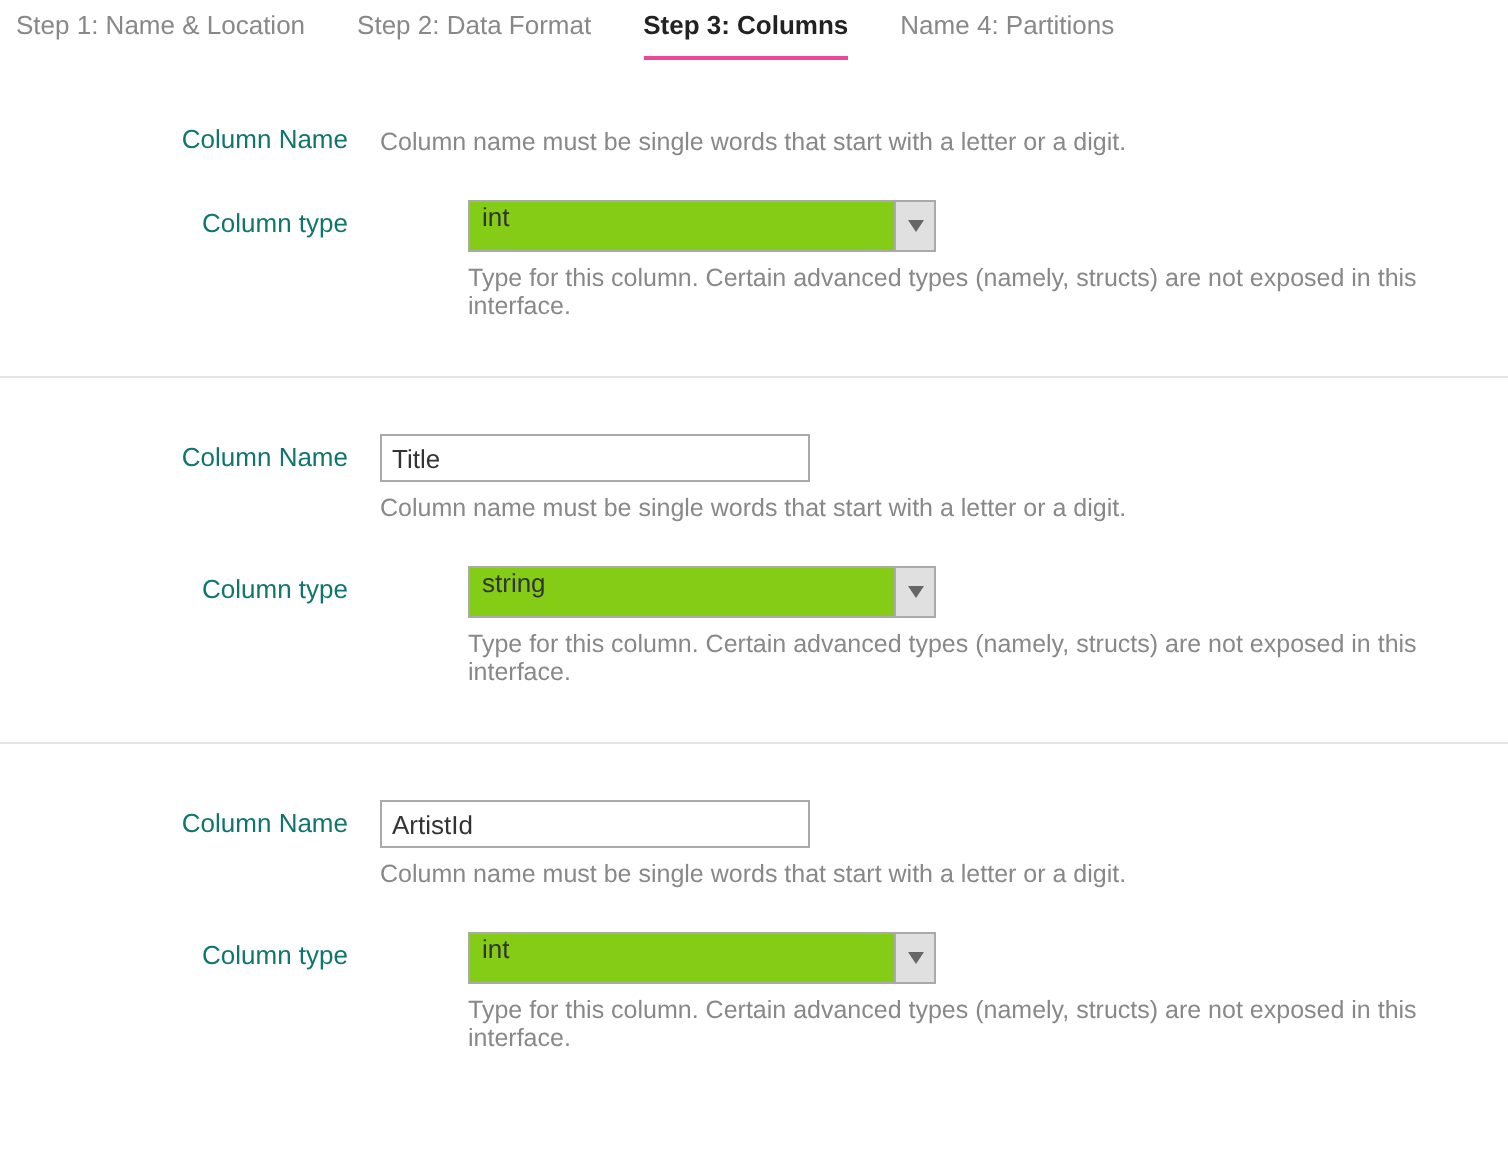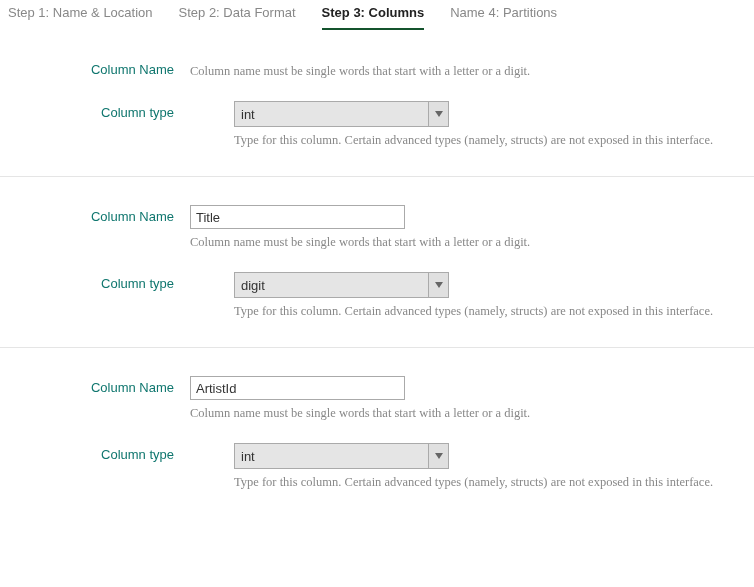--- a/index.html
+++ b/index.html
@@ -17,21 +17,21 @@
     }
     .tab {
       padding-bottom: 8px;
       color: #888;
       cursor: pointer;
       font-size: 13px;
     }
     .tab.active {
       color: #222;
       font-weight: bold;
-      border-bottom: 2px solid #14532d;
+      border-bottom: 2px solid #ec4899;
     }
     .section {
       padding: 28px 0 28px 0;
     }
     .divider {
       border-top: 1px solid #e5e5e5;
     }
     .row {
       display: flex;
       align-items: flex-start;
@@ -53,26 +53,25 @@
       width: 215px;
       height: 24px;
       border: 1px solid #aaa;
       padding: 2px 5px;
       font-size: 13px;
       font-family: inherit;
       color: #333;
     }
     .select-wrap {
       position: relative;
-      width: 215px;
+      width: 234px;
       height: 26px;
       border: 1px solid #aaa;
       display: flex;
-      align-items: center;
-      background: #e5e5e5;
+      background: #84cc16;
     }
     .select-value {
       flex: 1;
       padding: 0 6px;
       font-size: 13px;
       color: #333;
     }
     .select-btn {
       width: 20px;
       height: 100%;
@@ -85,21 +84,20 @@
     }
     .select-btn svg {
       width: 8px;
       height: 6px;
       fill: #666;
     }
     .hint {
       color: #888;
       font-size: 12.5px;
       margin-top: 6px;
-      font-family: Liberation Serif, serif;
     }
   </style>
 </head>
 <body>
 
 <div class="tabs">
   <div class="tab">Step 1: Name &amp; Location</div>
   <div class="tab">Step 2: Data Format</div>
   <div class="tab active">Step 3: Columns</div>
   <div class="tab">Name 4: Partitions</div>
@@ -135,21 +133,21 @@
     <div class="label-col">Column Name</div>
     <div class="input-col">
       <input type="text" value="Title" style="">
       <div class="hint">Column name must be single words that start with a letter or a digit.</div>
     </div>
   </div>
   <div class="row">
     <div class="label-col">Column type</div>
     <div class="input-col">
       <div class="select-wrap">
-        <div class="select-value">digit</div>
+        <div class="select-value">string</div>
         <div class="select-btn">
           <svg viewBox="0 0 8 6">
               <path d="M0 0 L8 0 L4 6 Z"></path>
             </svg>
         </div>
       </div>
       <div class="hint">Type for this column. Certain advanced types (namely, structs) are not exposed in this interface.</div>
     </div>
   </div>
 </div>

